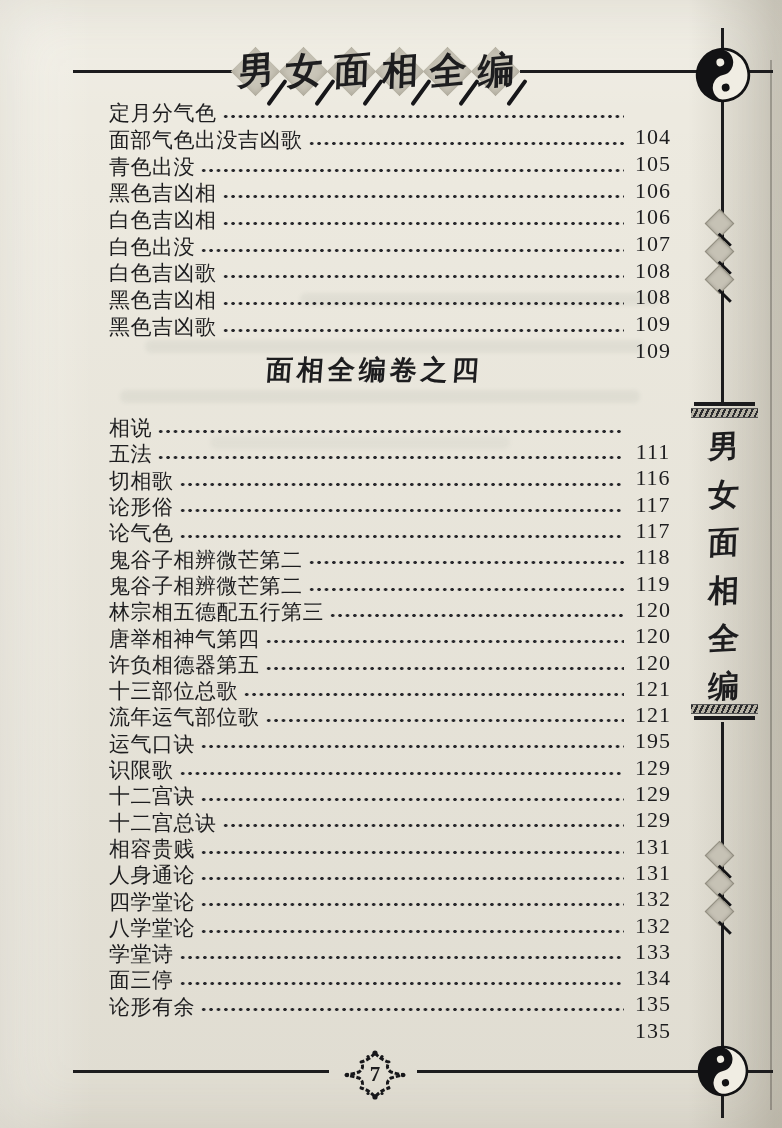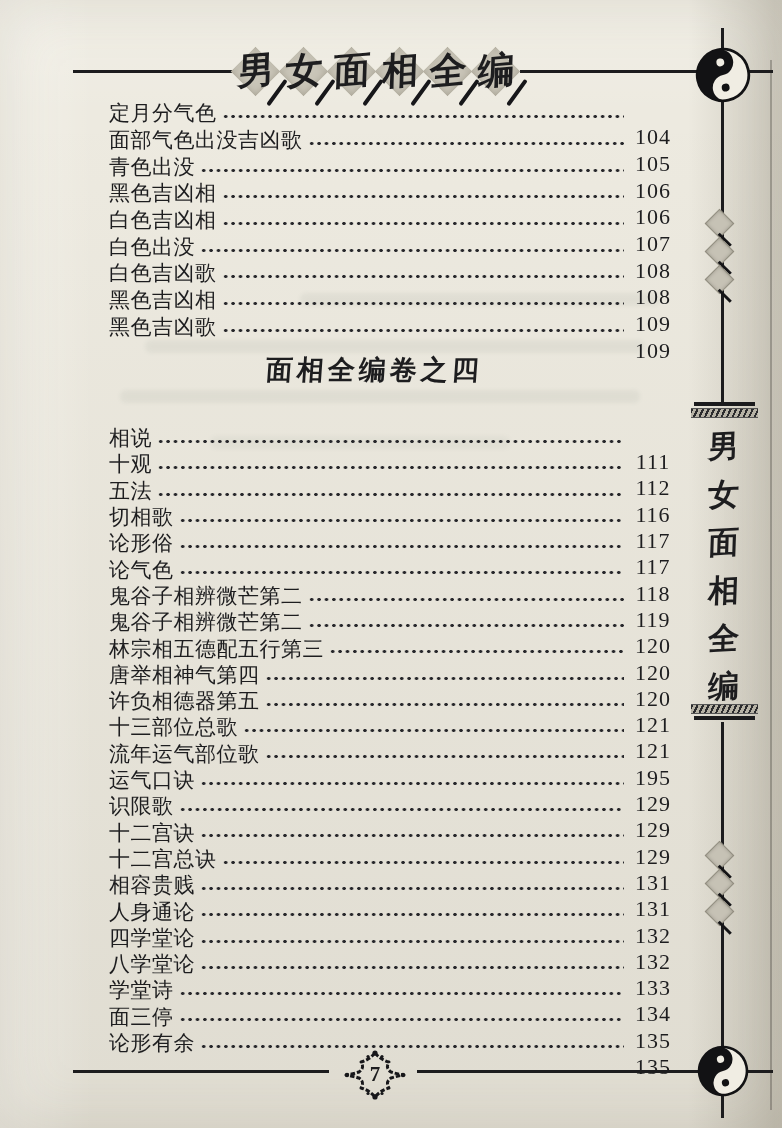--- a/index.html
+++ b/index.html
@@ -30,21 +30,21 @@
     font-size:37px;font-weight:bold;line-height:42px;
     transform:rotate(-5deg) skewX(-7deg);
   }
   .logo-slash{
     position:absolute;right:0px;bottom:-3px;width:3.6px;height:31px;background:#17171a;
     border-radius:2px;transform:rotate(36deg);
   }
   
   .toc{position:absolute;left:73px;width:603px;margin:0;padding:0;list-style:none;}
   .toc1{top:100px;}
-  .toc2{top:425px;}
+  .toc2{top:415px;}
   .toc-row{display:flex;align-items:center;}
   .toc1 .toc-row{height:26.7px;}
   .toc2 .toc-row{height:26.3px;}
   .toc-title{white-space:nowrap;font-size:21px;letter-spacing:.5px;font-weight:500;margin-left:36px;}
   .leader{
     flex:1;align-self:stretch;margin:0 6px 0 5px;
     background-image:radial-gradient(circle,#26262a 1.5px,rgba(0,0,0,0) 1.9px);
     background-size:7.4px 7.4px;background-repeat:repeat-x;background-position:left bottom 6px;
   }
   .toc-page{width:46px;text-align:center;font-size:22px;letter-spacing:1px;margin-top:48px;}
@@ -216,25 +216,20 @@
   <h2 class="section-heading">面相全编卷之四</h2>
 
   <ul class="toc toc2">
 
       <li class="toc-row">
         <span class="toc-title">相说</span>
         <span class="leader"></span>
         <span class="toc-page">111</span>
       </li>
 
-      <li class="toc-row">
-        <span class="toc-title">十观</span>
-        <span class="leader"></span>
-        <span class="toc-page">112</span>
-      </li>
 
       <li class="toc-row">
         <span class="toc-title">五法</span>
         <span class="leader"></span>
         <span class="toc-page">116</span>
       </li>
 
       <li class="toc-row">
         <span class="toc-title">切相歌</span>
         <span class="leader"></span>

